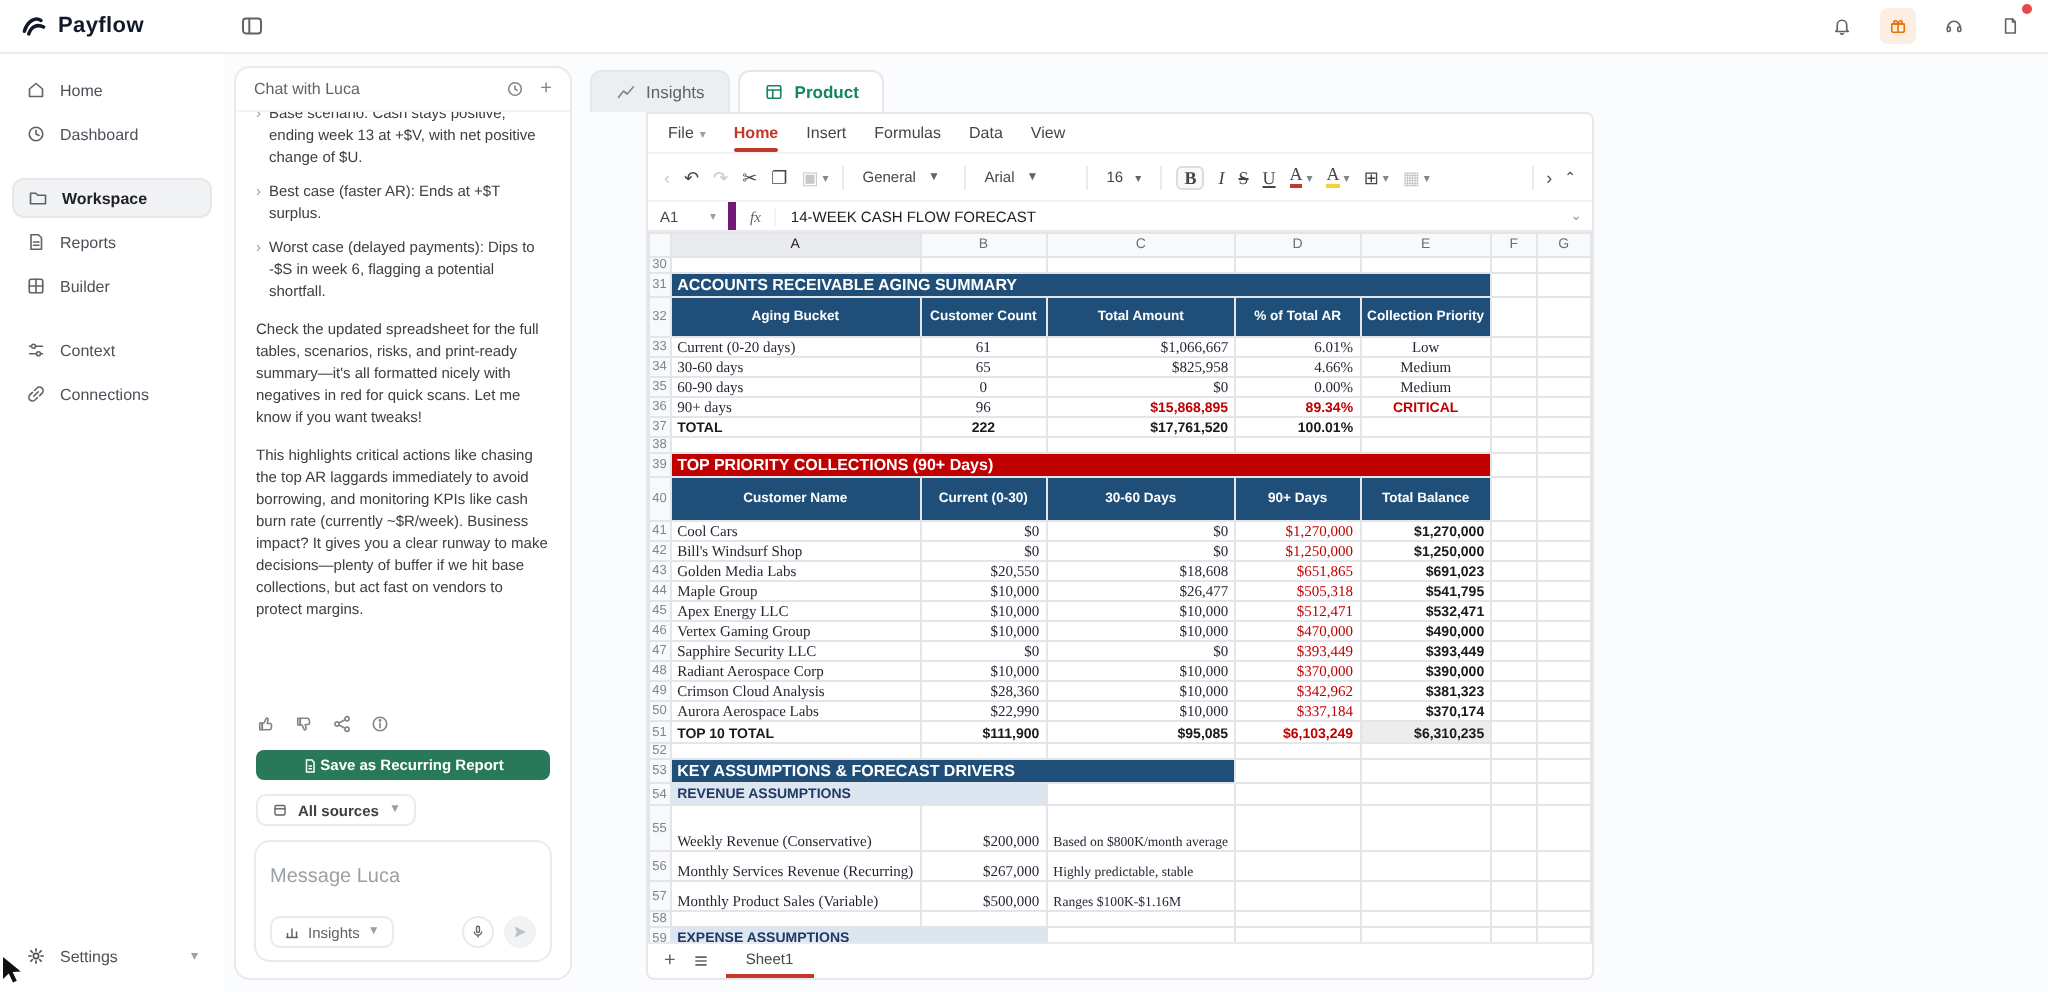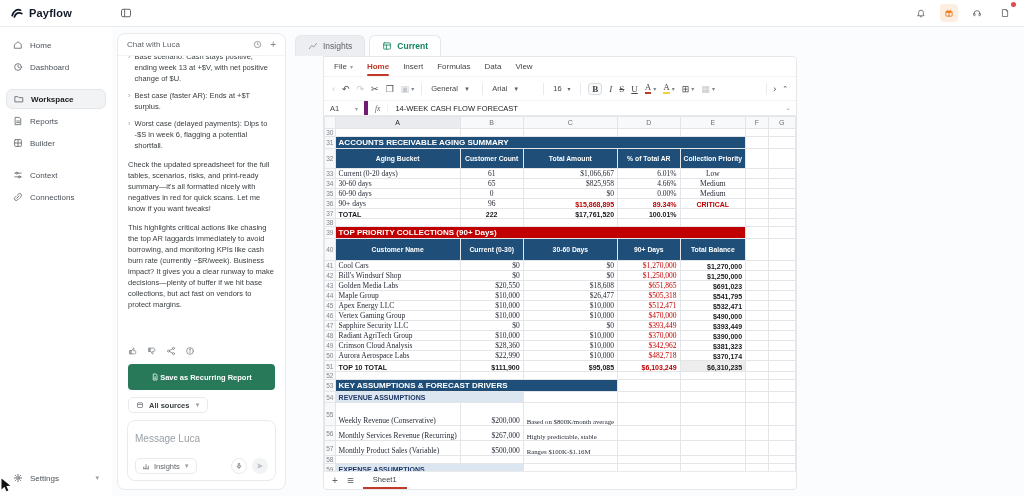--- a/index.html
+++ b/index.html
@@ -30,21 +30,21 @@
   .chat { position:absolute; left:117px; top:33px; width:169px; height:457px; background:#fff; border:1px solid #e8eaed; border-radius:8px; display:flex; flex-direction:column; overflow:hidden; }
   .chat-head { display:flex; align-items:center; height:22px; padding:0 9px; border-bottom:1px solid #f1f3f4; flex:0 0 auto;}
   .chat-title { font-size:8px; color:#5f6368; }
   .chat-head-icons { margin-left:auto; display:flex; gap:8px; color:#80868b; align-items:center; }
   .chat-body { flex:1 1 auto; overflow:hidden; padding:0 10px 4px 10px; font-size:7.5px; line-height:11px; color:#3c4043; }
   .bullet { display:flex; gap:4px; margin-top:6px; }
   .bullet .mark { color:#9aa0a6; flex:0 0 auto; }
   .chat-body .clip-first { margin-top:-5px; }
   .para { margin-top:8px; }
   .msg-actions { display:flex; gap:9px; padding:5px 10px 2px; color:#80868b; flex:0 0 auto;}
-  .save-btn { margin:6px 10px 0; height:26px; border-radius:4px; background:#27795a; color:#fff; font-size:7.5px; font-weight:bold; display:flex; align-items:center; justify-content:center; gap:1px; cursor:pointer; flex:0 0 auto;}
+  .save-btn { margin:6px 10px 0; height:15px; border-radius:4px; background:#27795a; color:#fff; font-size:7.5px; font-weight:bold; display:flex; align-items:center; justify-content:center; gap:1px; cursor:pointer; flex:0 0 auto;}
   .sources { margin:7px 10px 0; display:inline-flex; align-items:center; gap:5px; width:fit-content; border:1px solid #e8eaed; border-radius:5px; height:16px; padding:0 7px; font-size:7.5px; font-weight:bold; color:#3c4043; flex:0 0 auto; }
   .sources .caret { color:#9aa0a6; font-size:6px; }
   .composer { margin:7px 9px 8px; border:1px solid #e8eaed; border-radius:8px; padding:7px 7px 6px; flex:0 0 auto; }
   .composer input { border:none; outline:none; width:100%; font-size:10px; font-family:"Liberation Sans",sans-serif; color:#3c4043; }
   .composer input::placeholder { color:#9aa0a6; }
   .composer-row { display:flex; align-items:center; margin-top:12px; gap:5px; }
   .insights-chip { display:flex; align-items:center; gap:4px; border:1px solid #e8eaed; border-radius:5px; height:16px; padding:0 6px; font-size:7.5px; color:#5f6368; }
   .insights-chip .caret { color:#9aa0a6; font-size:6px; }
   .mic-btn { margin-left:auto; width:16px; height:16px; border:1px solid #e8eaed; border-radius:50%; display:flex; align-items:center; justify-content:center; color:#5f6368; }
   .send-btn { width:16px; height:16px; border-radius:50%; background:#f1f3f4; display:flex; align-items:center; justify-content:center; color:#bdc1c6; }
@@ -345,21 +345,21 @@
         </span>
         <span>Insights</span>
       </div>
       <div class="stab active">
         <span style="color:#15855f">
           <svg width="10" height="10" viewBox="0 0 16 16" fill="none" stroke="currentColor" stroke-width="1.3" stroke-linecap="round" stroke-linejoin="round">
             <rect x="2.6" y="3" width="10.8" height="10" rx="1"></rect>
             <path d="M2.6 6.4 H13.4 M7 6.4 V13"></path>
           </svg>
         </span>
-        <span>Current</span>
+        <span>Product</span>
       </div>
     </div>
   <div class="sheet-body">
 
     <div class="menubar" id="menubar">
         <span class="menu-item">
           <span>File</span>
           <span class="caret">▾</span>
         </span>
         <span class="menu-item active">
@@ -623,21 +623,21 @@
               <td class="cell a-l">Sapphire Security LLC</td>
               <td class="cell a-r">$0</td>
               <td class="cell a-r">$0</td>
               <td class="cell a-r f-rr">$393,449</td>
               <td class="cell a-r f-b">$393,449</td>
               <td class="cell"></td>
               <td class="cell"></td>
             </tr>
             <tr style="height:10px">
               <td class="rownum">48</td>
-              <td class="cell a-l">Radiant AgriTech Group</td>
+              <td class="cell a-l">Radiant Aerospace Corp</td>
               <td class="cell a-r">$10,000</td>
               <td class="cell a-r">$10,000</td>
               <td class="cell a-r f-rr">$370,000</td>
               <td class="cell a-r f-b">$390,000</td>
               <td class="cell"></td>
               <td class="cell"></td>
             </tr>
             <tr style="height:10px">
               <td class="rownum">49</td>
               <td class="cell a-l">Crimson Cloud Analysis</td>
@@ -646,21 +646,21 @@
               <td class="cell a-r f-rr">$342,962</td>
               <td class="cell a-r f-b">$381,323</td>
               <td class="cell"></td>
               <td class="cell"></td>
             </tr>
             <tr style="height:10px">
               <td class="rownum">50</td>
               <td class="cell a-l">Aurora Aerospace Labs</td>
               <td class="cell a-r">$22,990</td>
               <td class="cell a-r">$10,000</td>
-              <td class="cell a-r f-rr">$482,718</td>
+              <td class="cell a-r f-rr">$337,184</td>
               <td class="cell a-r f-b">$370,174</td>
               <td class="cell"></td>
               <td class="cell"></td>
             </tr>
             <tr style="height:11px">
               <td class="rownum">51</td>
               <td class="cell a-l f-b">TOP 10 TOTAL</td>
               <td class="cell a-r f-b">$111,900</td>
               <td class="cell a-r f-b">$95,085</td>
               <td class="cell a-r f-rb">$6,103,249</td>

